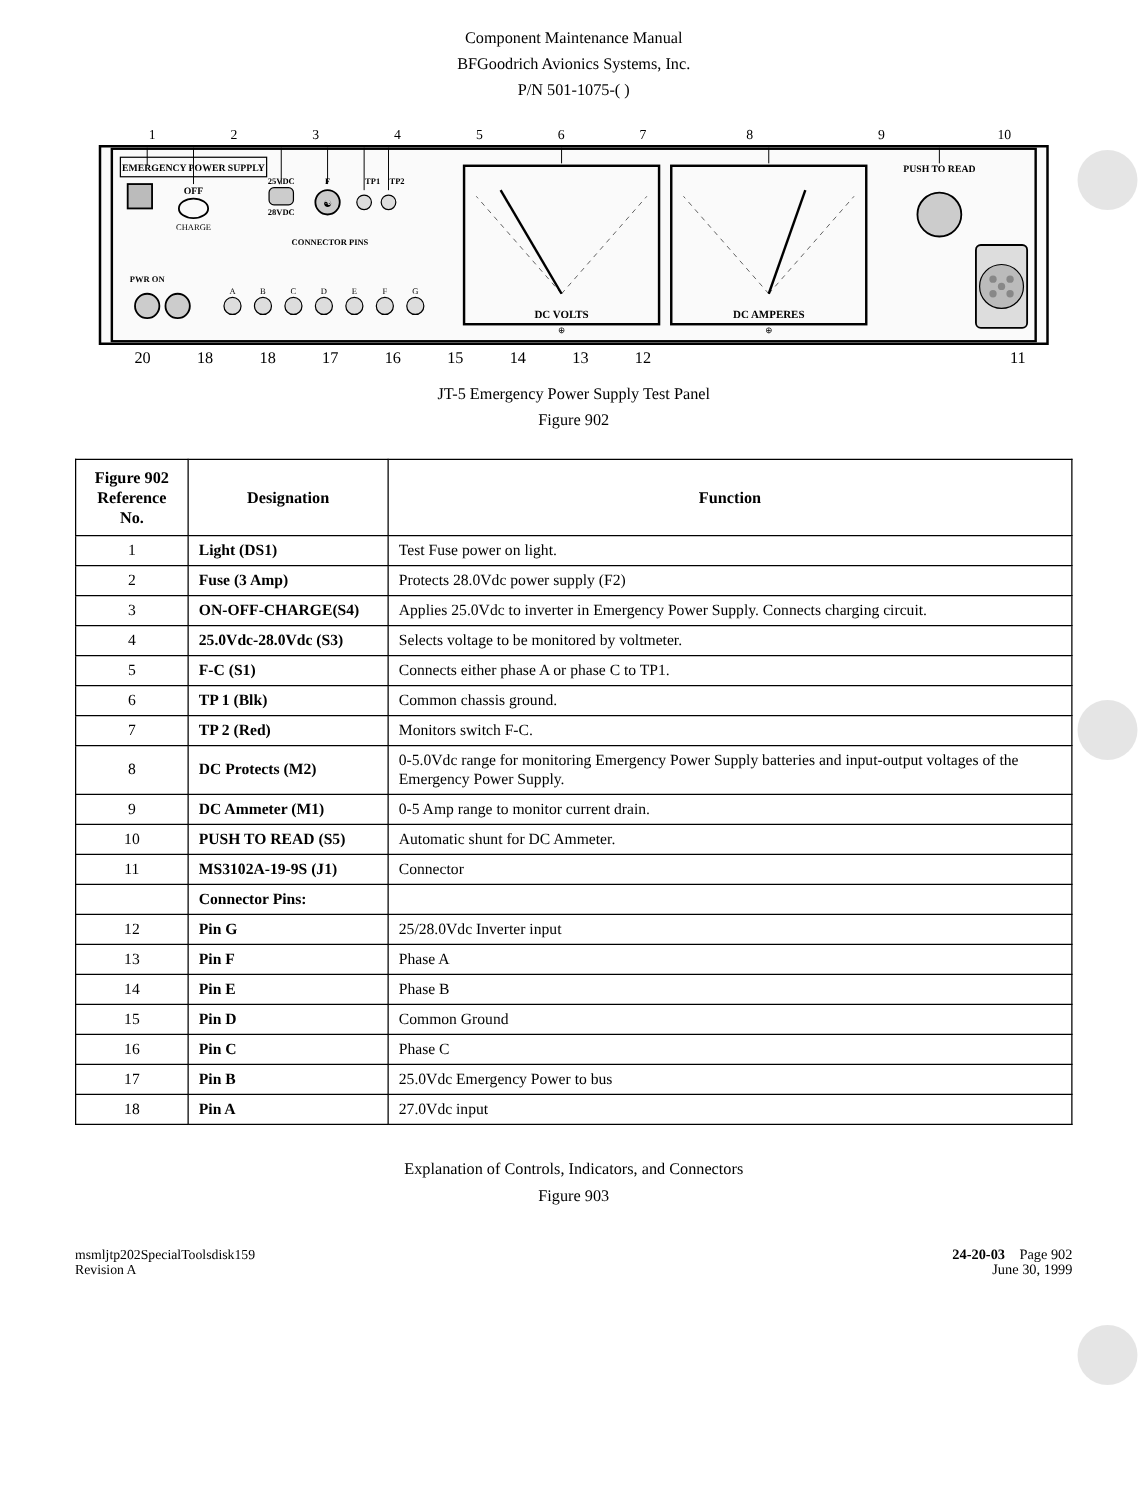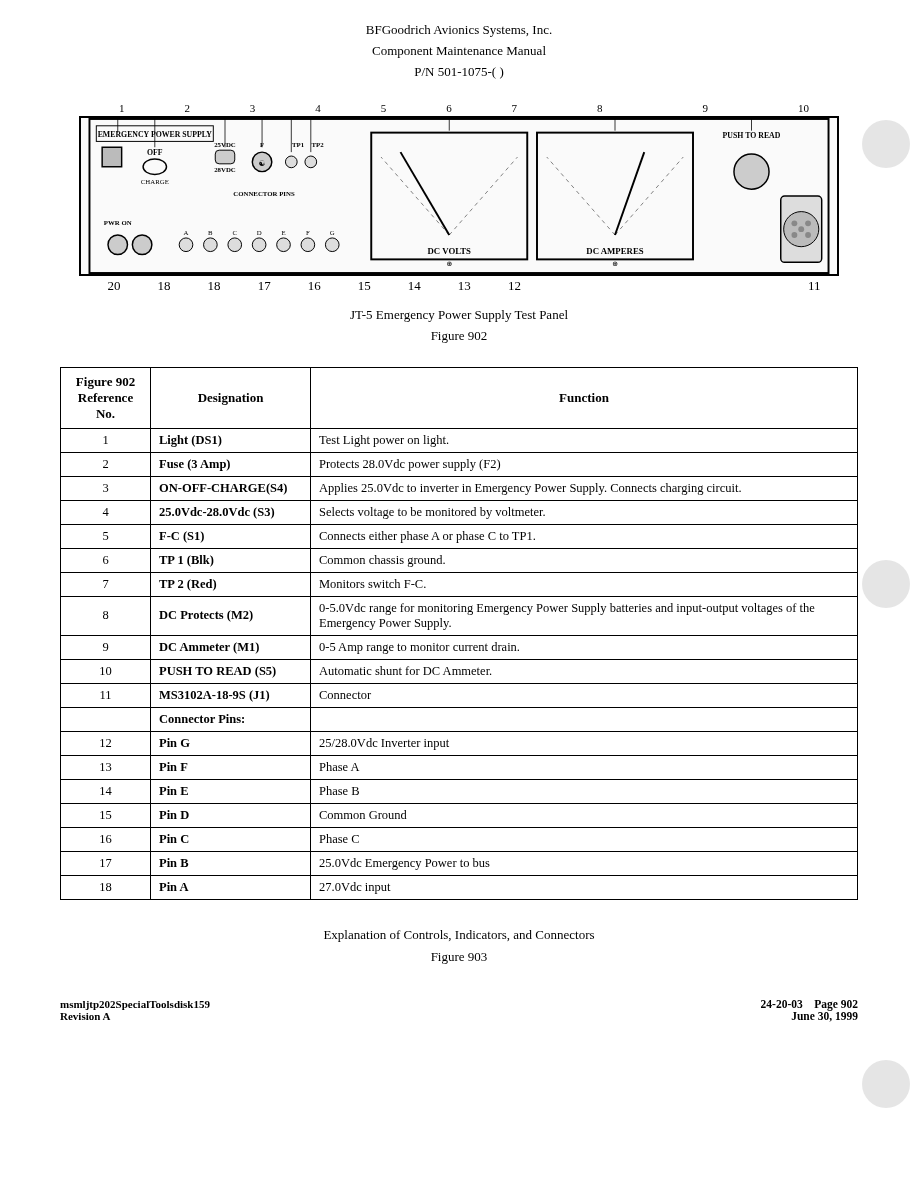--- a/index.html
+++ b/index.html
@@ -76,21 +76,20 @@
       font-size: 13px;
       line-height: 1.7;
     }
 
     .page-footer {
       display: flex;
       justify-content: space-between;
       align-items: center;
       margin-top: 30px;
       font-size: 11.5px;
-      font-weight: bold;
     }
 
     .footer-left {
       font-size: 11px;
     }
 
     .footer-right {
       text-align: right;
       font-size: 11.5px;
     }
@@ -113,22 +112,22 @@
     }
   </style>
 </head>
 <body>
 
 <div class="deco-circle" style="top: 120px;"></div>
 <div class="deco-circle" style="top: 560px;"></div>
 <div class="deco-circle" style="top: 1060px;"></div>
 
 <div class="page-header">
+  <div>Component Maintenance Manual</div>
   <div>BFGoodrich Avionics Systems, Inc.</div>
-  <div>Component Maintenance Manual</div>
   <div>P/N 501-1075-( )</div>
 </div>
 
 <div class="diagram-section">
 
   <div style="display:flex; margin: 0 auto; width:760px; font-size:11px; padding-left:10px; gap:0; justify-content:space-around; padding-bottom:2px;">
     <span>1</span>
     <span>2</span>
     <span>3</span>
     <span>4</span>
@@ -250,21 +249,21 @@
     <tr>
       <th class="col-ref">Figure 902<br>Reference<br>No.</th>
       <th class="col-des">Designation</th>
       <th>Function</th>
     </tr>
   </thead>
   <tbody id="table-body">
   <tr>
         <td>1</td>
         <td>Light (DS1)</td>
-        <td>Test Light power on light.</td>
+        <td>Test Fuse power on light.</td>
       </tr>
       <tr>
         <td>2</td>
         <td>Fuse (3 Amp)</td>
         <td>Protects 28.0Vdc power supply (F2)</td>
       </tr>
       <tr>
         <td>3</td>
         <td>ON-OFF-CHARGE(S4)</td>
         <td>Applies 25.0Vdc to inverter in Emergency Power Supply.  Connects charging circuit.</td>
@@ -299,21 +298,21 @@
         <td>DC Ammeter (M1)</td>
         <td>0-5 Amp range to monitor current drain.</td>
       </tr>
       <tr>
         <td>10</td>
         <td>PUSH TO READ (S5)</td>
         <td>Automatic shunt for DC Ammeter.</td>
       </tr>
       <tr>
         <td>11</td>
-        <td>MS3102A-18-9S (J1)</td>
+        <td>MS3102A-19-9S (J1)</td>
         <td>Connector</td>
       </tr>
       <tr>
         <td></td>
         <td>Connector Pins:</td>
         <td></td>
       </tr>
       <tr>
         <td>12</td>
         <td>Pin G</td>

